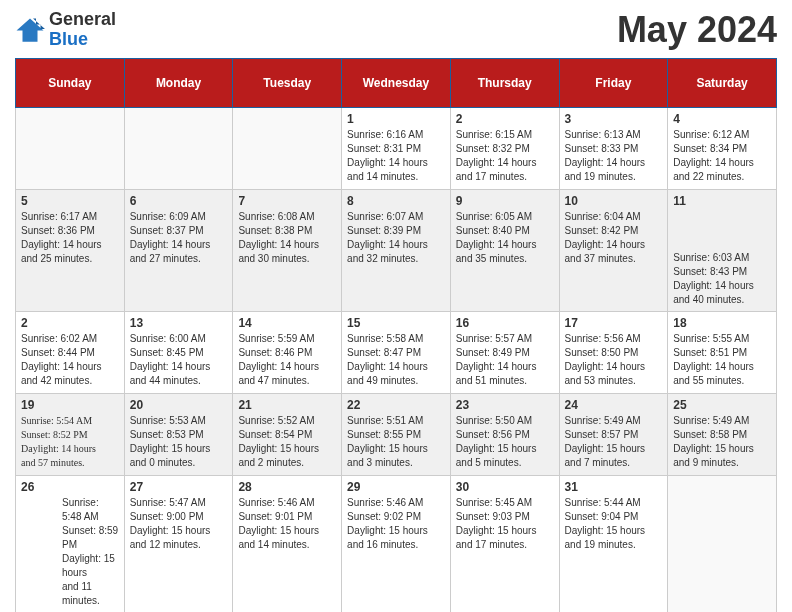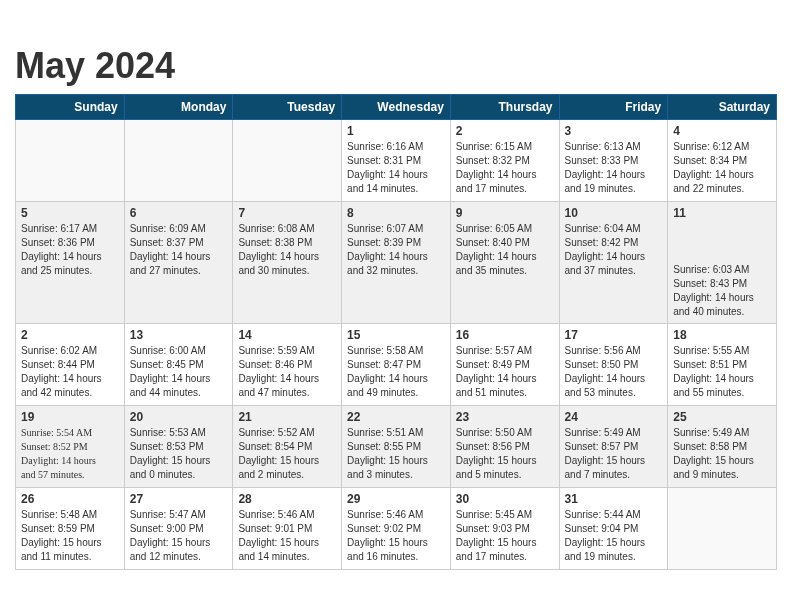--- a/index.html
+++ b/index.html
@@ -46,38 +46,37 @@
       height: 30px;
     }
     .title-block {
       text-align: right;
     }
     .main-title {
       font-size: 36px;
       font-weight: bold;
       color: #333;
       line-height: 1.1;
-      margin-top: 36px;
     }
     .subtitle {
       font-size: 16px;
       color: #333;
     }
     .calendar {
       width: 100%;
       border-collapse: collapse;
       border: 1px solid #ccc;
     }
     .calendar th {
-      background-color: #0c4a6e;
+      background-color: #b91c1c;
       color: #fff;
       font-size: 12px;
       font-weight: bold;
-      padding: 5px 6px;
-      text-align: right;
+      padding: 17px 6px;
+      text-align: center;
       border: 1px solid #1a5fa0;
     }
     .calendar td {
       border: 1px solid #ccc;
       vertical-align: top;
       padding: 4px 5px;
       font-size: 9.5px;
       color: #333;
       width: calc(100% / 7);
       height: 82px;
@@ -100,20 +99,30 @@
     }
     .row-shade td {
       background-color: #f0f0f0;
     }
   </style>
 </head>
 <body>
 
 <div class="page">
   <div class="header">
+    <div class="logo">
+      <svg class="logo-icon" viewBox="0 0 40 35" xmlns="http://www.w3.org/2000/svg">
+        <polygon points="20,2 38,18 30,18 30,33 10,33 10,18 2,18" fill="#2979c2"></polygon>
+        <polygon points="24,2 40,16 34,16 34,10 28,10 28,2" fill="#1a5fa0"></polygon>
+      </svg>
+      <div class="logo-text">
+        <span class="logo-general">General</span>
+        <span class="logo-blue">Blue</span>
+      </div>
+    </div>
     <div class="title-block">
       <div class="main-title">May 2024</div>
     </div>
   </div>
 
   <table class="calendar">
     <thead>
       <tr>
       <th>Sunday</th>
           <th>Monday</th>
@@ -307,21 +316,21 @@
             <span class="day-number">25</span>
             <div class="day-info" style="white-space: pre-line;">Sunrise: 5:49 AM
 Sunset: 8:58 PM
 Daylight: 15 hours
 and 9 minutes.</div>
           </td>
         </tr>
         <tr>
           <td>
             <span class="day-number">26</span>
-            <div class="day-info" style="white-space: pre-line;">Sunrise: 5:48 AM
+            <div class="day-info" style="white-space: pre-line; margin-left: 41px;">Sunrise: 5:48 AM
 Sunset: 8:59 PM
 Daylight: 15 hours
 and 11 minutes.</div>
           </td>
           <td>
             <span class="day-number">27</span>
             <div class="day-info" style="white-space: pre-line;">Sunrise: 5:47 AM
 Sunset: 9:00 PM
 Daylight: 15 hours
 and 12 minutes.</div>

